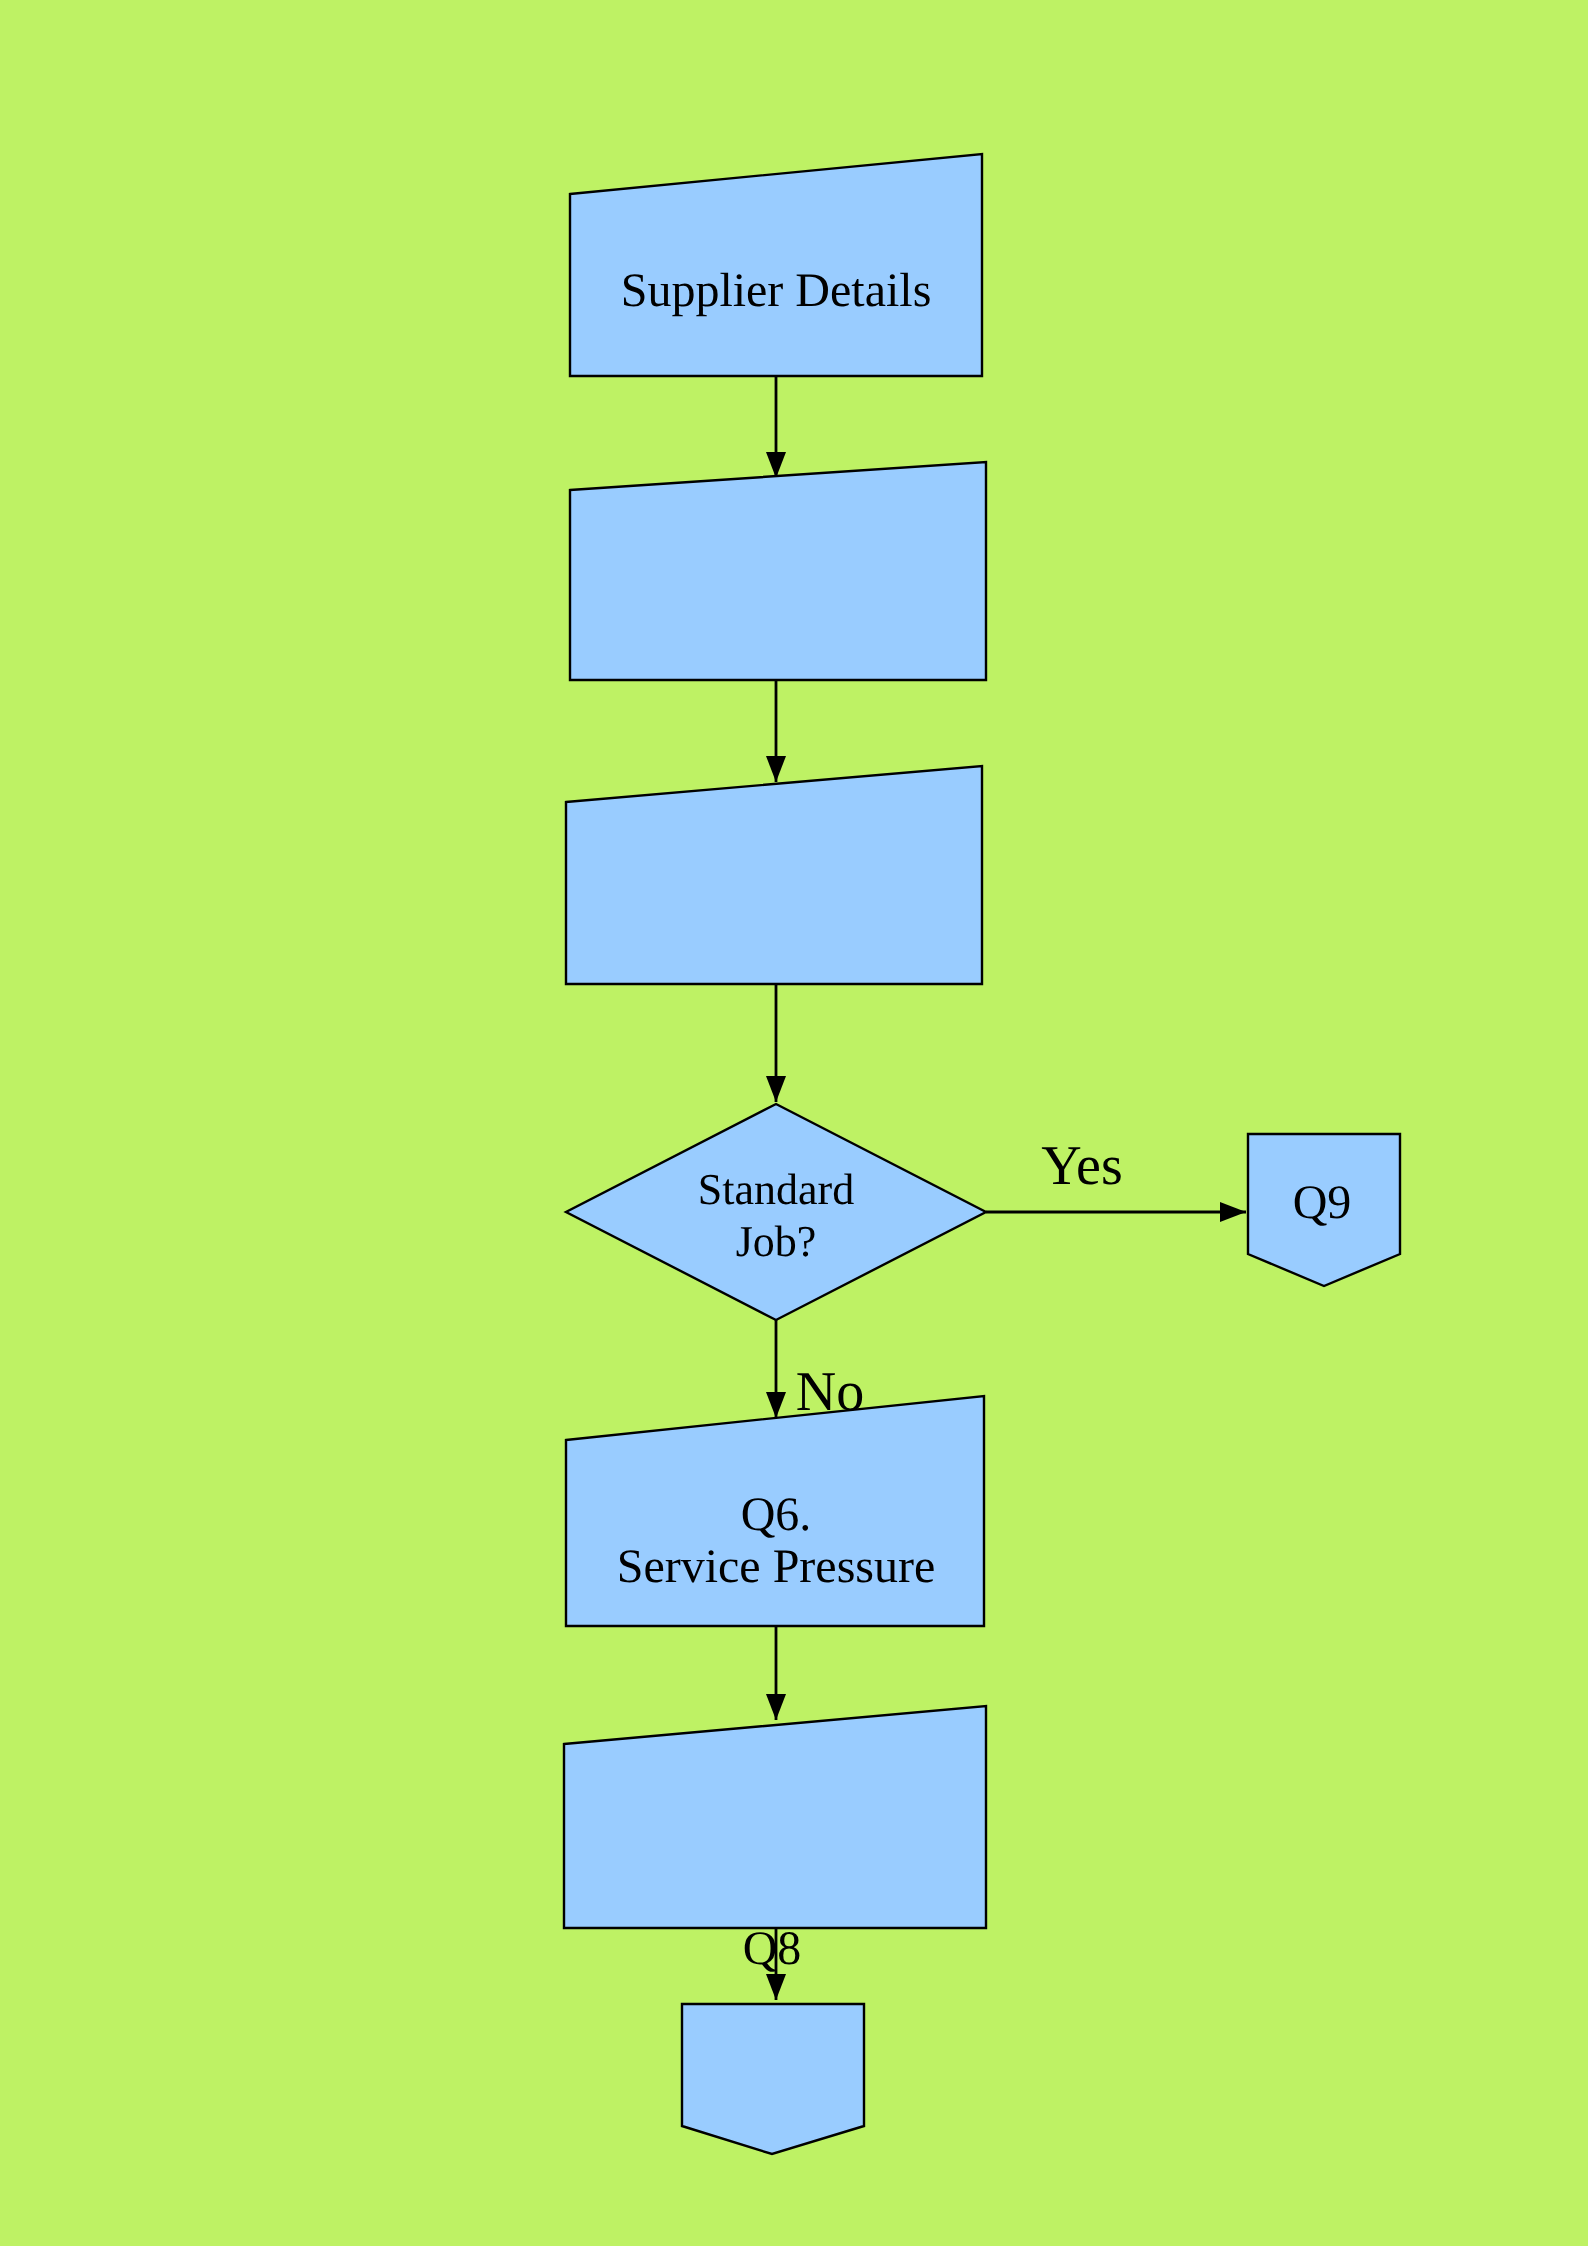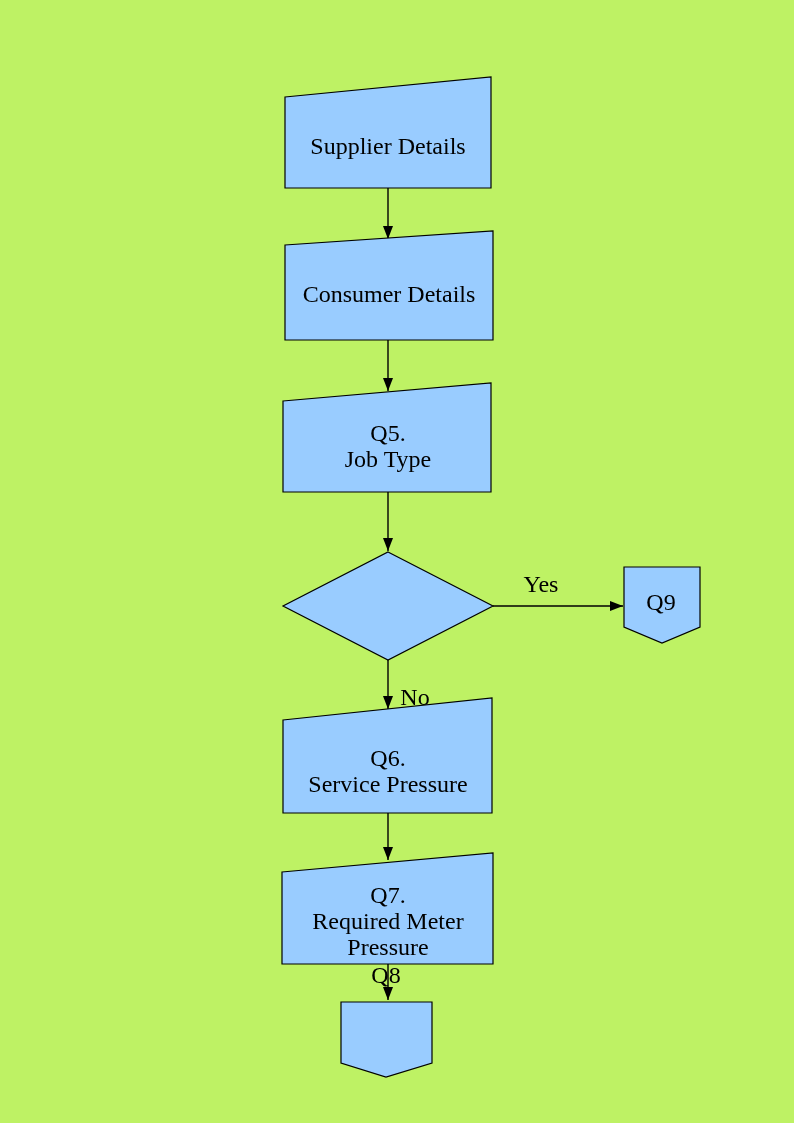--- a/index.html
+++ b/index.html
@@ -29,21 +29,21 @@
     font-size: 24px;
     line-height: 26px;
     color: #000000;
     pointer-events: none;
   }
   .edge-lbl {
     position: absolute;
     transform: translate(-50%, -50%);
     text-align: center;
     white-space: nowrap;
-    font-size: 24px;
+    font-size: 28px;
     line-height: 26px;
     color: #000000;
     pointer-events: none;
   }
 </style>
 </head>
 <body>
 
 <div class="page">
 
@@ -70,27 +70,23 @@
       <polygon points="283,401 491,383 491,492 283,492" fill="#99CCFF" stroke="#000000"></polygon>
       <polygon points="388,552 493,606 388,660 283,606" fill="#99CCFF" stroke="#000000"></polygon>
       <polygon points="624,567 700,567 700,627 662,643 624,627" fill="#99CCFF" stroke="#000000"></polygon>
       <polygon points="283,720 492,698 492,813 283,813" fill="#99CCFF" stroke="#000000"></polygon>
       <polygon points="282,872 493,853 493,964 282,964" fill="#99CCFF" stroke="#000000"></polygon>
       <polygon points="341,1002 432,1002 432,1063 386,1077 341,1063" fill="#99CCFF" stroke="#000000"></polygon>
     </g>
   </svg>
 
   <div class="lbl" style="left:388px; top:146px;">Supplier Details</div>
-  <div class="lbl" style="left:389px; top:294px;">Consumer Details</div>
-  <div class="lbl" style="left:388px; top:446px;">Q5.
-Job Type</div>
+  <div class="lbl" style="left:388px; top:608px; font-size:22px;">Standard
+Job?</div>
   <div class="lbl" style="left:661px; top:602px;">Q9</div>
   <div class="lbl" style="left:388px; top:771px;">Q6.
 Service Pressure</div>
-  <div class="lbl" style="left:388px; top:921px;">Q7.
-Required Meter
-Pressure</div>
   <div class="lbl" style="left:386px; top:975px;">Q8</div>
 
   <div class="edge-lbl" style="left:541px; top:584px;">Yes</div>
   <div class="edge-lbl" style="left:415px; top:697px;">No</div>
 
 </div>
 
 </body></html>

